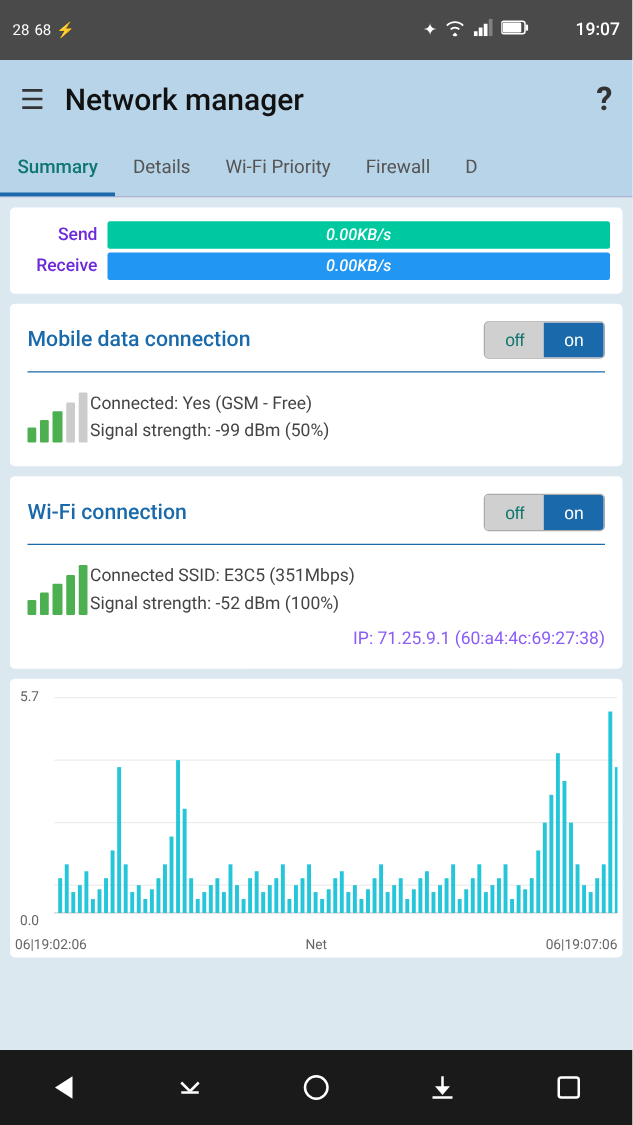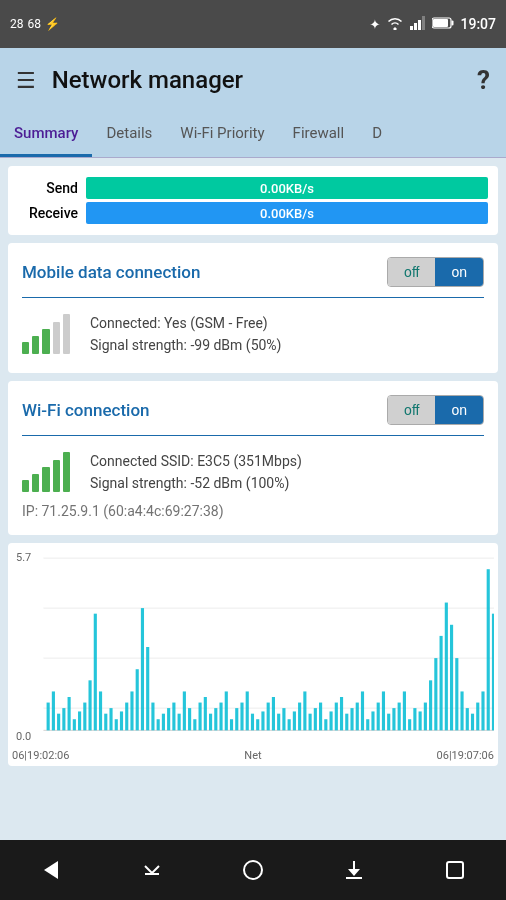--- a/index.html
+++ b/index.html
@@ -76,21 +76,21 @@
       flex-shrink: 0;
     }
     .tab {
       padding: 12px 14px;
       font-size: 15px;
       color: #555;
       cursor: pointer;
       white-space: nowrap;
     }
     .tab.active {
-      color: #4c1d95;
+      color: #0f766e;
       border-bottom: 3px solid #1a6aab;
       font-weight: 500;
     }
 
     
     .main-content {
       flex: 1;
       overflow-y: auto;
       background: #dce8f0;
       padding: 8px;
@@ -104,35 +104,36 @@
       padding: 8px 10px;
     }
     .traffic-row {
       display: flex;
       align-items: center;
       margin: 3px 0;
     }
     .traffic-label {
       width: 60px;
       font-size: 14px;
-      color: #000000;
+      color: #6d28d9;
       font-weight: 500;
       text-align: right;
       margin-right: 8px;
     }
     .traffic-bar {
       flex: 1;
       height: 22px;
       border-radius: 2px;
       display: flex;
       align-items: center;
       justify-content: center;
       font-size: 13px;
       color: white;
       font-weight: 500;
+      font-style: italic;
     }
     .send-bar { background: #00c9a0; }
     .receive-bar { background: #2196f3; }
 
     
     .connection-card {
       background: white;
       border-radius: 4px;
       margin-bottom: 8px;
       padding: 14px 14px 16px;
@@ -169,21 +170,21 @@
       color: #0f766e;
     }
     .toggle-on {
       background: #1a6aab;
       color: white;
     }
 
     .card-body {
       display: flex;
       align-items: center;
-      gap: 20px;
+      gap: 2px;
     }
     .signal-icon {
       width: 48px;
       flex-shrink: 0;
     }
     .signal-bars {
       display: flex;
       align-items: flex-end;
       gap: 3px;
       height: 40px;
@@ -195,23 +196,23 @@
     .bar-filled { background: #4caf50; }
     .bar-empty { background: #ccc; }
 
     .card-info {
       font-size: 14px;
       color: #444;
       line-height: 1.6;
     }
     .card-extra {
       margin-top: 8px;
-      text-align: left;
+      text-align: right;
       font-size: 14px;
-      color: #737373;
+      color: #8b5cf6;
     }
 
     
     .chart-card {
       background: white;
       border-radius: 4px;
       margin-bottom: 8px;
       padding: 4px;
     }
     .chart-container {
@@ -291,21 +292,21 @@
         <rect x="12" y="0" width="3" height="14" fill="white" opacity="0.3"></rect>
       </svg>
     </span>
     <span>
       <svg width="22" height="12" viewBox="0 0 22 12" fill="none">
         <rect x="0" y="1" width="19" height="10" rx="2" stroke="white" stroke-width="1.2"></rect>
         <rect x="19.5" y="3.5" width="2" height="5" rx="1" fill="white"></rect>
         <rect x="1" y="2" width="15" height="8" rx="1" fill="white"></rect>
       </svg>
     </span>
-    <span style="font-size:14px;font-weight:500;">19:07</span>
+    <span style="font-size:14px;font-weight:500;margin-left:31px;">19:07</span>
   </div>
 </div>
 
 <div class="app-bar">
   <span class="hamburger">☰</span>
   <span class="app-title">Network manager</span>
   <span class="help-icon">?</span>
 </div>
 
 <div class="tabs">

